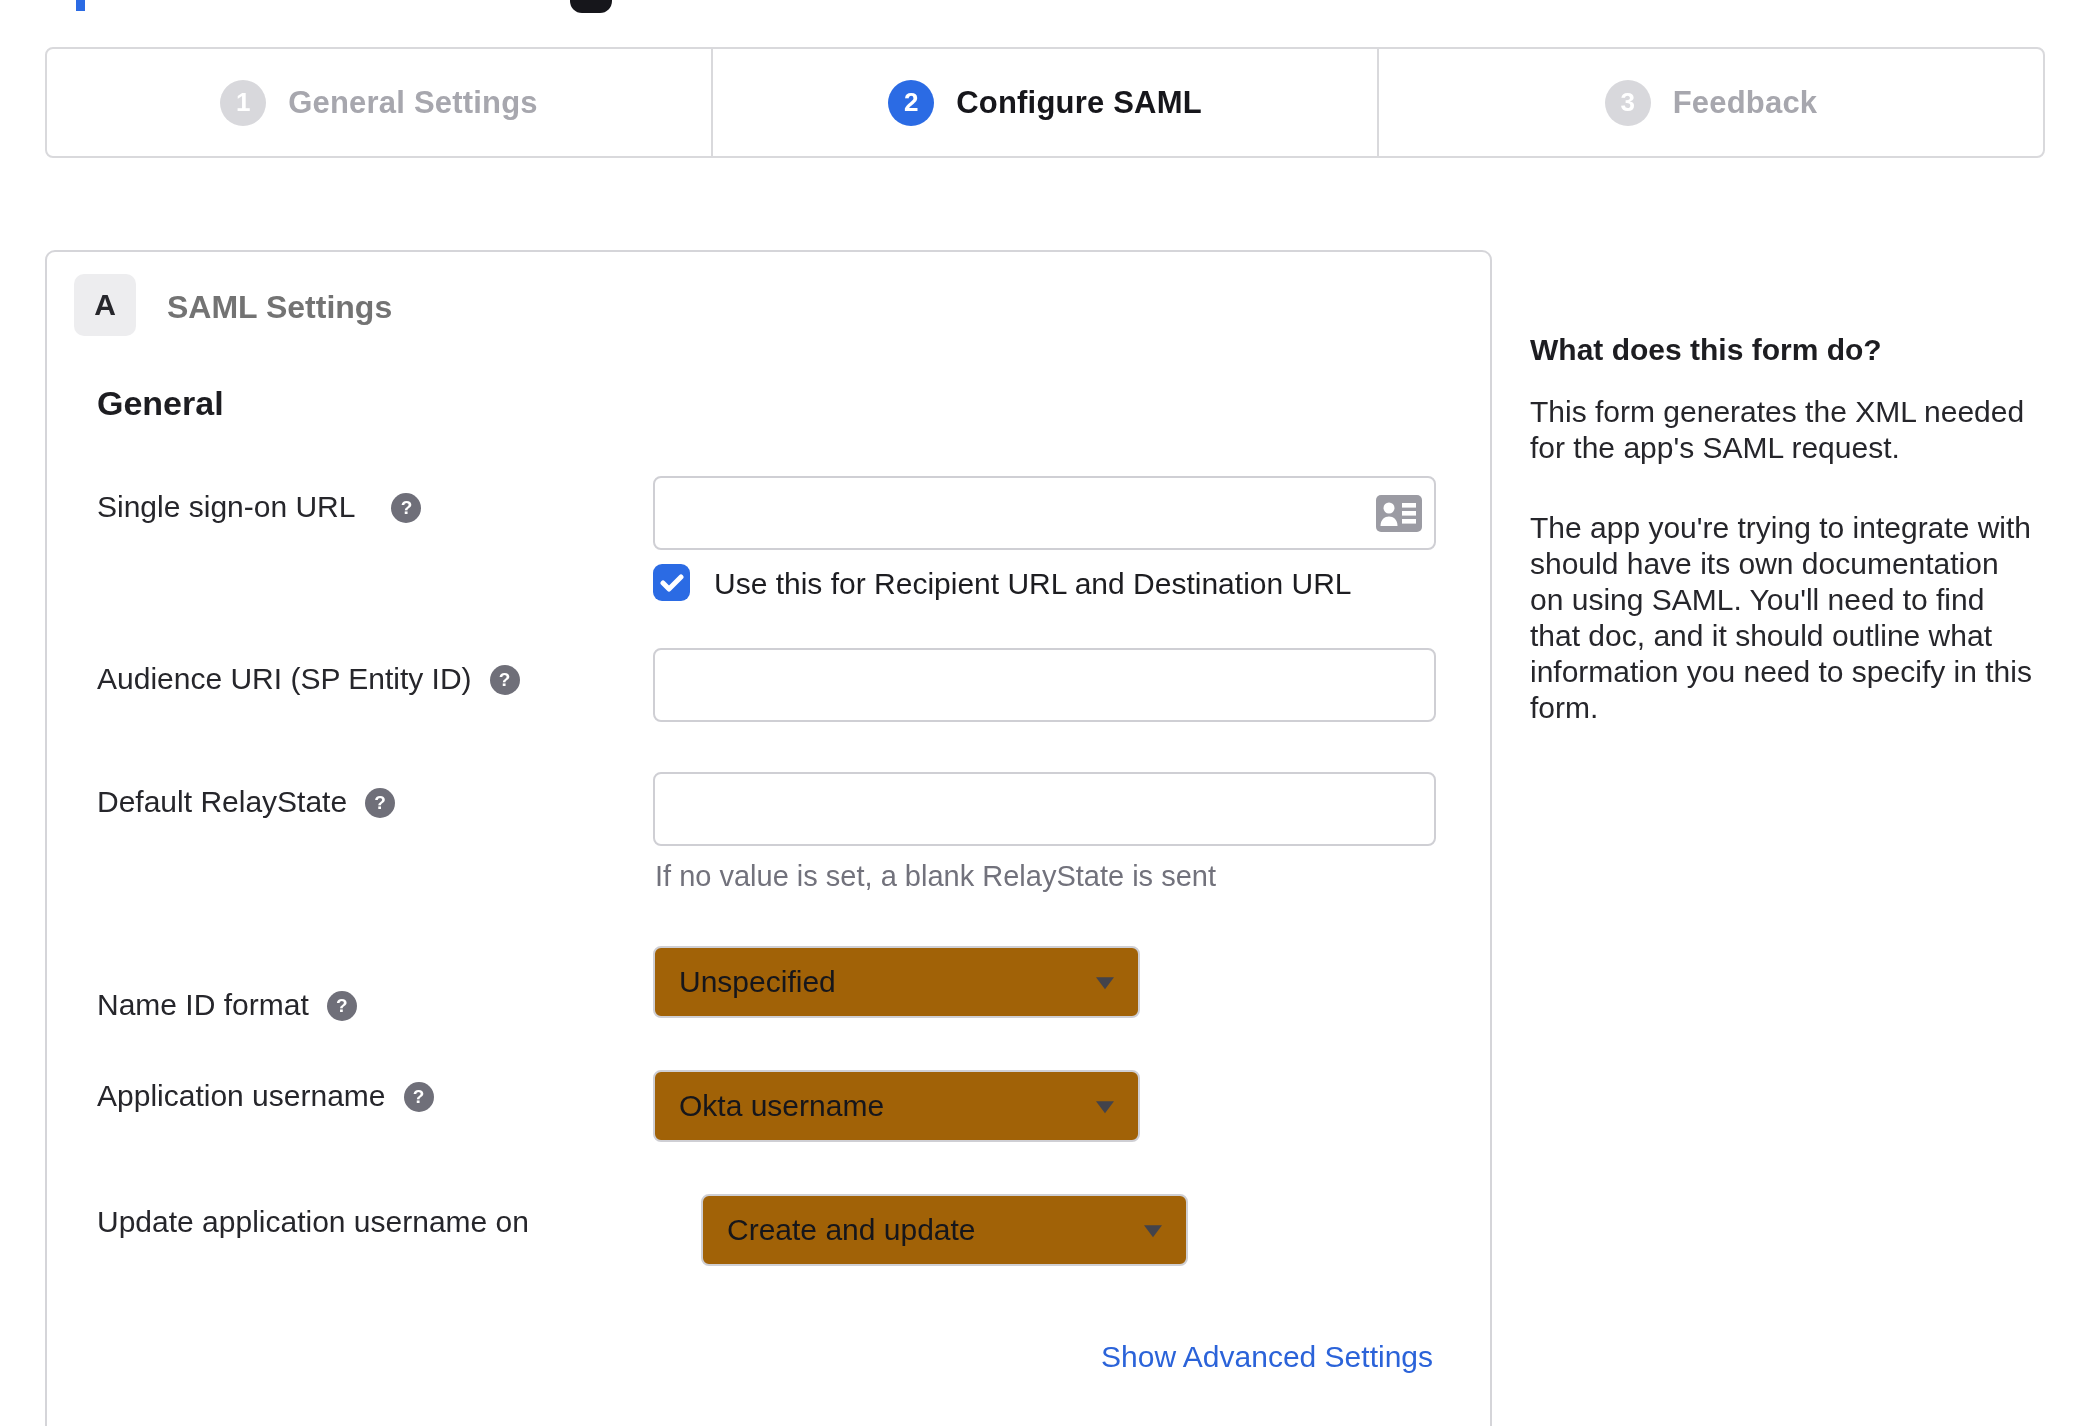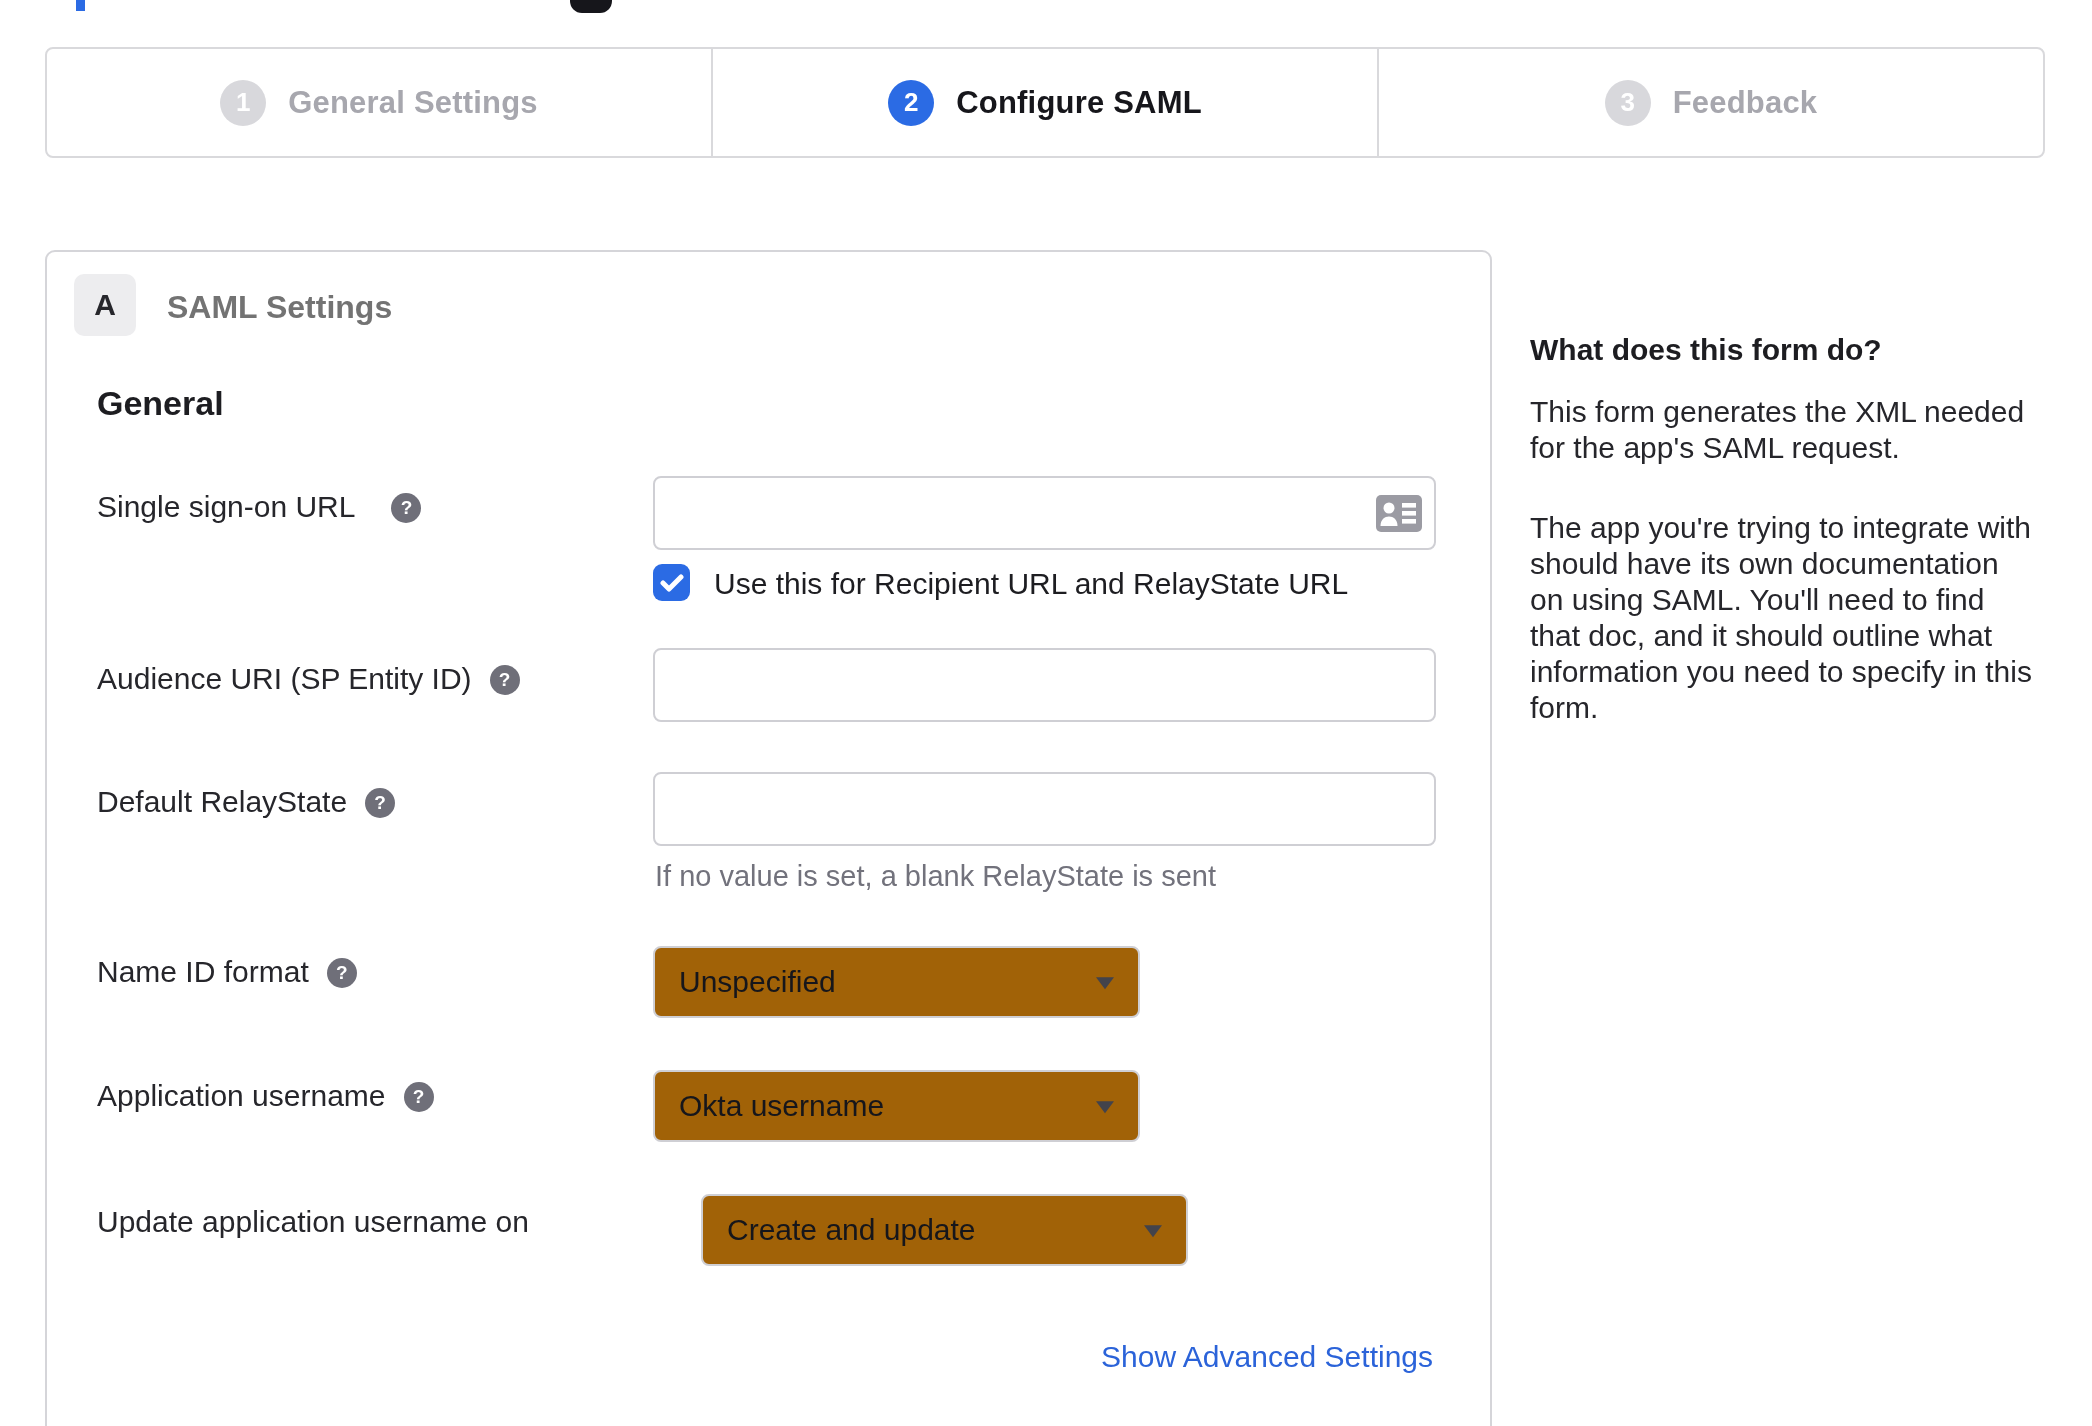--- a/index.html
+++ b/index.html
@@ -131,36 +131,36 @@
         <rect x="26" y="16" width="14" height="4.6" fill="#ffffff"></rect>
         <rect x="26" y="24" width="14" height="4.6" fill="#ffffff"></rect>
       </svg>
     </span>
 
     <div class="checkbox" style="top:312px;">
       <svg width="24" height="20" viewBox="0 0 24 20">
         <polyline points="3,10 9,16 21,4" fill="none" stroke="#ffffff" stroke-width="5" stroke-linecap="round" stroke-linejoin="round"></polyline>
       </svg>
     </div>
-    <span class="checkbox-label" style="top:315px;">Use this for Recipient URL and RelayState URL</span>
+    <span class="checkbox-label" style="top:315px;">Use this for Recipient URL and Destination URL</span>
 
     <div class="abs field-label" style="left:50px; top:410px;">
       <span>Audience URI (SP Entity ID)</span>
       <span class="help-icon">?</span>
     </div>
     <input class="text-input" style="top: 396px; padding-right: 24px;" type="text" value="">
 
     <div class="abs field-label" style="left:50px; top:533px;">
       <span>Default RelayState</span>
       <span class="help-icon">?</span>
     </div>
     <input class="text-input" style="top: 520px; padding-right: 24px;" type="text" value="">
     <div class="hint" style="top:608px;">If no value is set, a blank RelayState is sent</div>
 
-    <div class="abs field-label" style="left:50px; top:703px;">
+    <div class="abs field-label" style="left:50px; top:736px;">
       <span>Name ID format</span>
       <span class="help-icon">?</span>
     </div>
     <div class="select" style="top:694px;">
       <span>Unspecified</span>
       <span class="caret"></span>
     </div>
 
     <div class="abs field-label" style="left:50px; top:827px;">
       <span>Application username</span>

